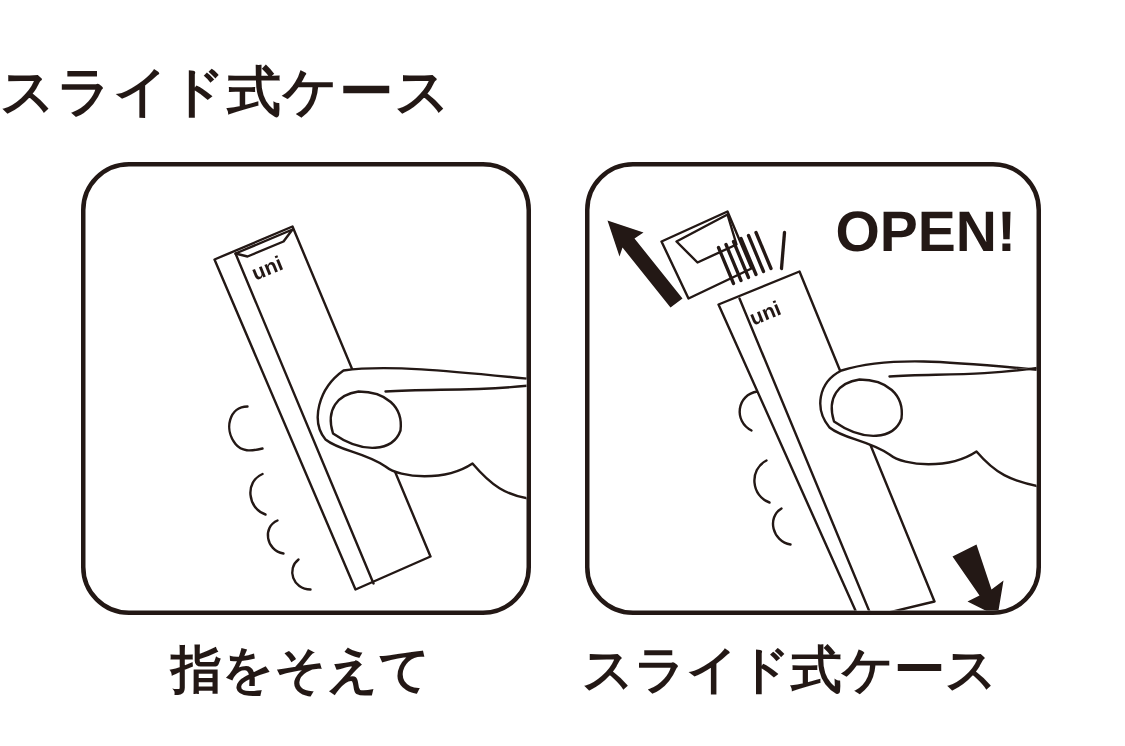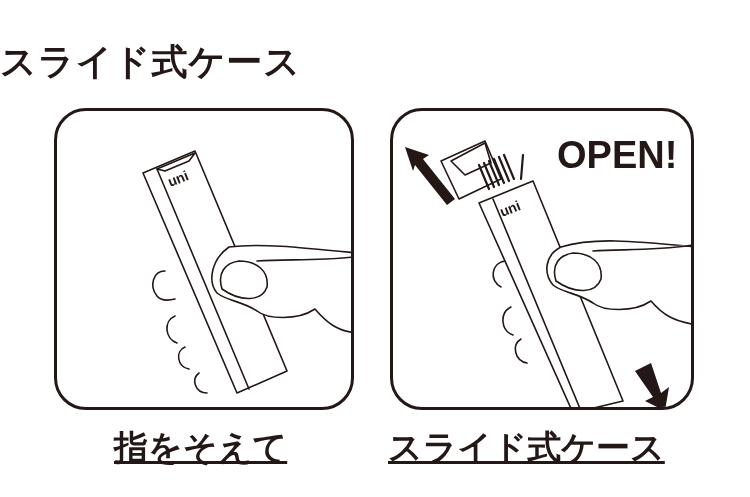--- a/index.html
+++ b/index.html
@@ -2,21 +2,21 @@
 <html><head>
 <meta charset="utf-8">
 <style>
   html,body{margin:0;padding:0;background:#ffffff;}
   body{width:750px;height:497px;position:relative;overflow:hidden;font-family:"DejaVu Sans",sans-serif;color:#231815;}
   .title{position:absolute;left:0;top:34px;width:750px;text-align:left;font-size:36px;font-weight:bold;letter-spacing:1px;line-height:56px;}
   .panel{position:absolute;top:108px;width:300px;height:302px;border:3px solid #231815;border-radius:32px;box-sizing:border-box;background:#fff;overflow:hidden;}
   .panel.p1{left:54px;}
   .panel.p2{left:390px;width:304px;}
   .panel svg{position:absolute;left:0;top:0;}
-  .caption{position:absolute;top:424px;font-size:34px;font-weight:bold;line-height:46px;white-space:nowrap;text-decoration:underline;}
+  .caption{position:absolute;top:424px;font-size:34px;font-weight:bold;line-height:46px;white-space:nowrap;}
   .caption.c1{left:114px;}
   .caption.c2{left:388px;}
   .open{position:absolute;left:152px;top:22px;font-family:"Liberation Sans",sans-serif;font-weight:bold;font-size:38px;line-height:44px;margin-left:12px;}
 </style>
 </head>
 <body>
 
 <div class="title">スライド式ケース</div>
 
 <div class="panel p1">

